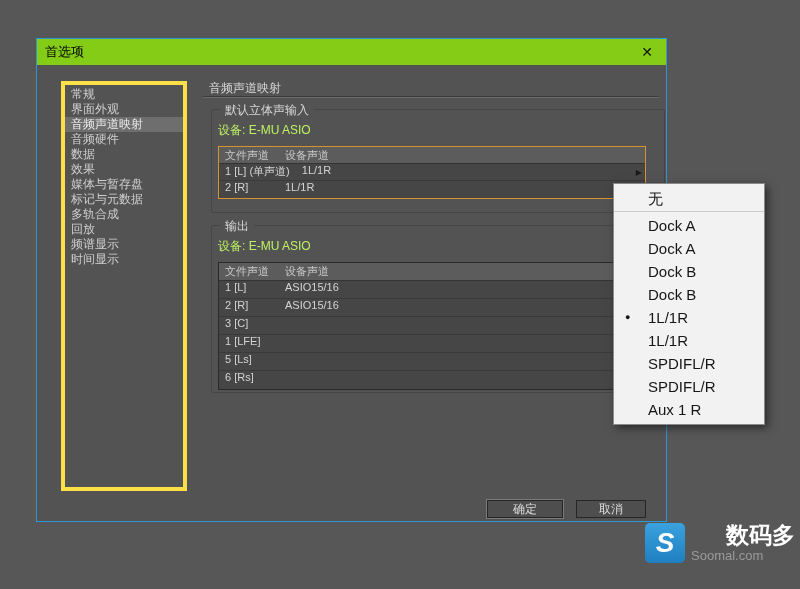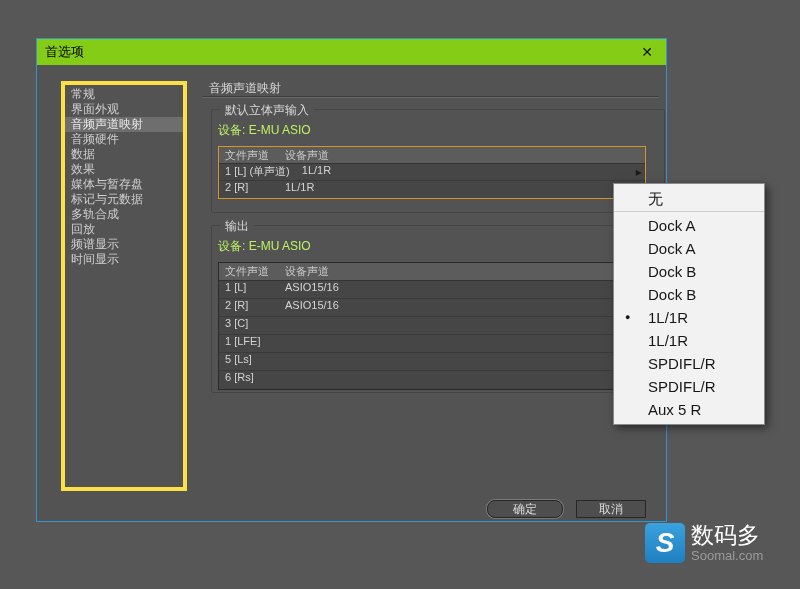--- a/index.html
+++ b/index.html
@@ -85,21 +85,21 @@
     display:flex; align-items:center; font-size:8px; color:#1a1a1a;
   }
 
   
   .btn {
     position:absolute; top:461px; height:18px;
     background:#4e4e4e; border:1px solid #262626; color:#dcdcdc;
     font-size:12px; text-align:center; line-height:16px;
     font-family:inherit; white-space:nowrap;
   }
-  .btn.default { box-shadow:0 0 0 1px #7a7a7a;border-radius:8px; }
+  .btn.default { box-shadow:0 0 0 1px #7a7a7a; }
   #btn-ok     { left:450px; width:76px; }
   #btn-cancel { left:539px; width:70px; }
 
   
   .popup {
     position:absolute; left:613px; top:183px; width:152px;
     background:#f2f2f2; border:1px solid #8a8a8a;
     box-shadow:3px 3px 8px rgba(0,0,0,0.5);
     padding:3px 0; z-index:50; list-style:none;
   }
@@ -115,21 +115,21 @@
 
   
   .watermark { position:absolute; left:645px; top:523px; display:flex; z-index:5; }
   .wm-logo {
     width:40px; height:40px; border-radius:5px;
     background:linear-gradient(#3aa2de,#1f7fc0);
     color:#fff; font-size:28px; font-weight:bold; font-style:italic;
     display:flex; align-items:center; justify-content:center;
   }
   .wm-text { margin-left:6px; display:flex; flex-direction:column; justify-content:center; }
-  .wm-brand { font-size:23px; font-weight:normal; color:#ffffff; line-height:25px; white-space:nowrap; }
+  .wm-brand { font-size:23px; font-weight:bold; color:#ffffff; line-height:25px; white-space:nowrap;margin-left:35px; }
   .wm-site  { font-size:13px; color:#9b9b9b; line-height:15px; white-space:nowrap; }
 </style>
 </head>
 <body>
 
 <div class="dialog">
 
   <div class="titlebar">
     <span class="title">首选项</span>
     <span class="close">✕</span>
@@ -291,21 +291,21 @@
     </li>
 
     <li class="popup-item">
       
       <span>SPDIFL/R</span>
     </li>
 
 
     <li class="popup-item">
       
-      <span>Aux 5 R</span>
+      <span>Aux 1 R</span>
     </li>
   </ul>
 
 <div class="watermark">
   <div class="wm-logo">S</div>
   <div class="wm-text">
     <span class="wm-brand">数码多</span>
     <span class="wm-site">Soomal.com</span>
   </div>
 </div>

